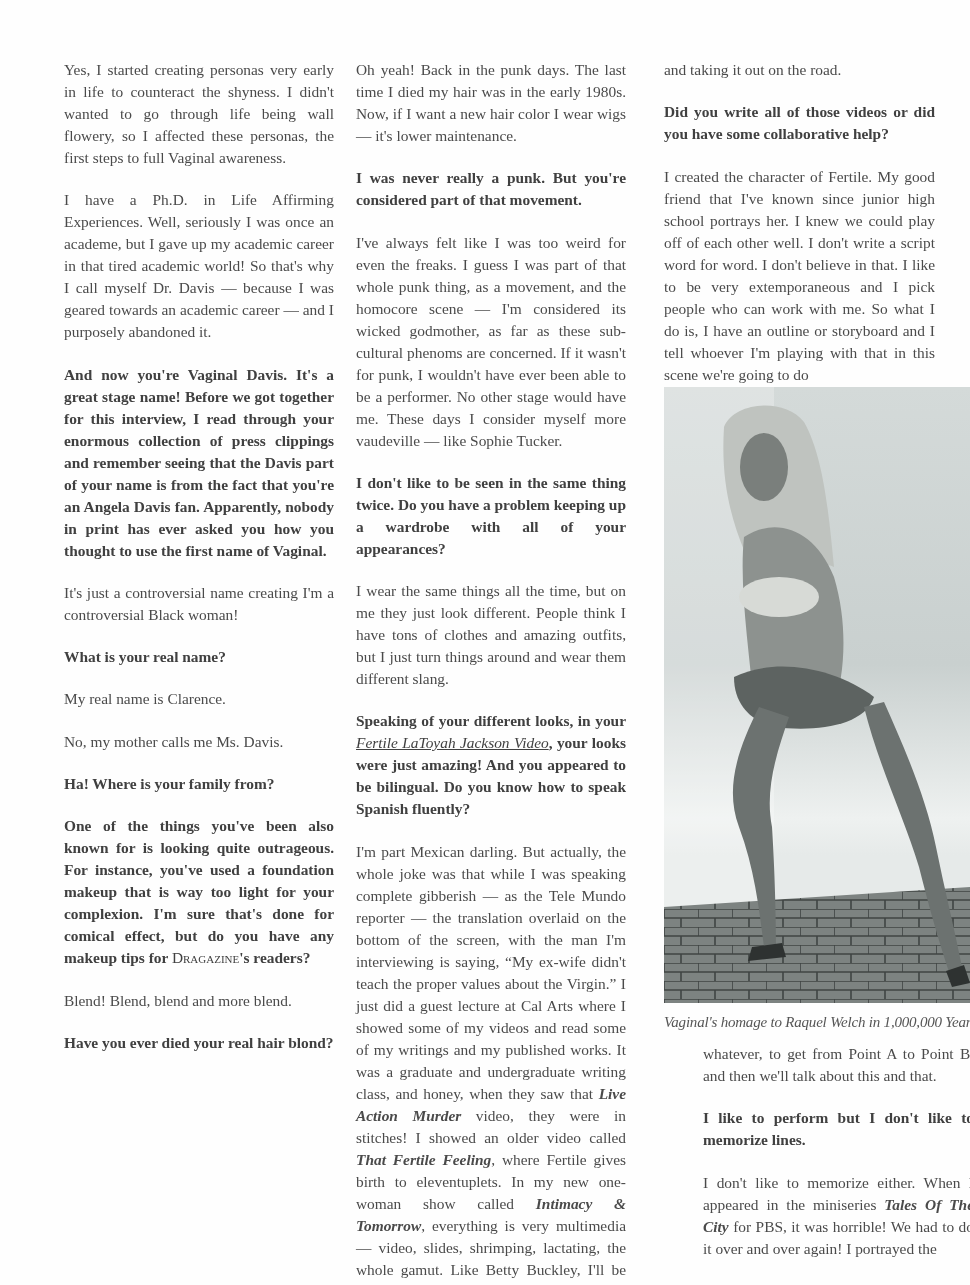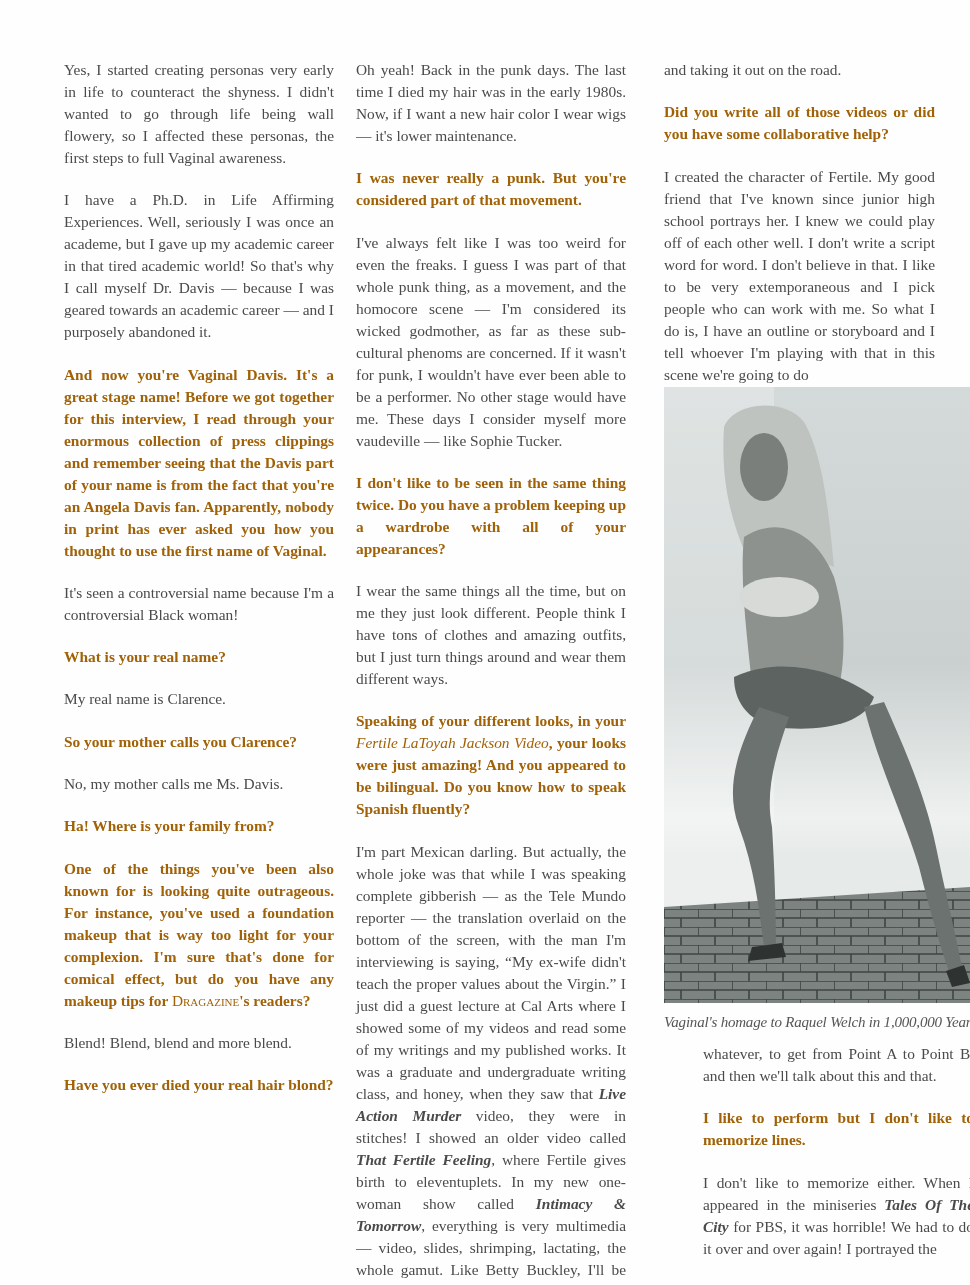--- a/index.html
+++ b/index.html
@@ -15,28 +15,28 @@
     top: 59px;
     width: 270px;
     font-size: 15.4px;
     line-height: 22px;
   }
   .col p {
     margin: 0 0 20.3px 0;
     text-align: justify;
     hyphens: manual;
   }
-  .col p.q { font-weight: bold; color: #a16207; }
+  .col p.q { font-weight: bold; color: #404040; }
   .col p.a { color: #4a4a4a; }
   #col1 { left: 64px; }
   #col2 { left: 356px; width: 270px; }
   #col3a { left: 664px; width: 271px; font-family: Liberation Serif, serif; }
   #col3b { left: 664px; top: 1043px; width: 271px; margin-left: 39px; }
   .sc { font-variant: small-caps; font-weight: normal; }
-  i, em { font-style: italic; }
+  i, em { font-style: italic; text-decoration: underline; }
   .bi { font-style: italic; font-weight: bold; }
 
   
   #photo {
     position: absolute;
     left: 664px; top: 387px;
     width: 306px; height: 616px;
     overflow: hidden;
     background: linear-gradient(180deg, #d9dedd 0%, #cdd3d2 30%, #e3e7e6 60%, #f2f4f3 74%, #8f9492 78%, #6f7573 100%);
   }
@@ -52,37 +52,36 @@
     letter-spacing: -0.2px;
   }
 </style>
 </head>
 <body>
 
 <div id="col1" class="col">
   <p class="a">Yes, I started creating personas very early in life to counteract the shyness. I didn't wanted to go through life being wall flowery, so I affected these personas, the first steps to full Vaginal awareness.</p>
   <p class="a">I have a Ph.D. in Life Affirming Experiences. Well, seriously I was once an academe, but I gave up my academic career in that tired academic world! So that's why I call myself Dr. Davis — because I was geared towards an academic career — and I purposely abandoned it.</p>
   <p class="q">And now you're Vaginal Davis. It's a great stage name! Before we got together for this interview, I read through your enormous collection of press clippings and remember seeing that the Davis part of your name is from the fact that you're an Angela Davis fan. Apparently, nobody in print has ever asked you how you thought to use the first name of Vaginal.</p>
-  <p class="a">It's seen a controversial name because I'm a controversial Black woman!</p>
+  <p class="a">It's just a controversial name creating I'm a controversial Black woman!</p>
   <p class="q">What is your real name?</p>
   <p class="a">My real name is Clarence.</p>
-  <p class="q">So your mother calls you Clarence?</p>
   <p class="a">No, my mother calls me Ms. Davis.</p>
   <p class="q">Ha! Where is your family from?</p>
   <p class="q"><span>One of the things you've been also known for is looking quite outrageous. For instance, you've used a foundation makeup that is way too light for your complexion. I'm sure that's done for comical effect, but do you have any makeup tips for </span><span class="sc">Dragazine</span><span>'s readers?</span></p>
   <p class="a">Blend! Blend, blend and more blend.</p>
   <p class="q">Have you ever died your real hair blond?</p>
 </div>
 
 <div id="col2" class="col">
   <p class="a">Oh yeah! Back in the punk days. The last time I died my hair was in the early 1980s. Now, if I want a new hair color I wear wigs — it's lower maintenance.</p>
   <p class="q">I was never really a punk. But you're considered part of that movement.</p>
   <p class="a">I've always felt like I was too weird for even the freaks. I guess I was part of that whole punk thing, as a movement, and the homocore scene — I'm considered its wicked godmother, as far as these sub­cultural phenoms are concerned. If it wasn't for punk, I wouldn't have ever been able to be a performer. No other stage would have me. These days I con­sider myself more vaudeville — like Sophie Tucker.</p>
   <p class="q">I don't like to be seen in the same thing twice. Do you have a problem keeping up a wardrobe with all of your appearances?</p>
-  <p class="a">I wear the same things all the time, but on me they just look different. People think I have tons of clothes and amazing outfits, but I just turn things around and wear them different ways.</p>
+  <p class="a">I wear the same things all the time, but on me they just look different. People think I have tons of clothes and amazing outfits, but I just turn things around and wear them different slang.</p>
   <p class="q"><span>Speaking of your different looks, in your </span><i style="font-weight:normal">Fertile LaToyah Jackson Video</i><span>, your looks were just amazing! And you appeared to be bilingual. Do you know how to speak Spanish fluently?</span></p>
   <p class="a"><span>I'm part Mexican darling. But actually, the whole joke was that while I was speaking complete gibberish — as the Tele Mundo reporter — the translation overlaid on the bottom of the screen, with the man I'm interviewing is saying, “My ex-wife didn't teach the proper val­ues about the Virgin.” I just did a guest lecture at Cal Arts where I showed some of my videos and read some of my writ­ings and my published works. It was a graduate and undergraduate writing class, and honey, when they saw that </span><span class="bi">Live Action Murder</span><span> video, they were in stitches! I showed an older video called </span><span class="bi">That Fertile Feeling</span><span>, where Fertile gives birth to eleventuplets. In my new one-woman show called </span><span class="bi">Intimacy &amp; Tomorrow</span><span>, everything is very multi­media — video, slides, shrimping, lactat­ing, the whole gamut. Like Betty Buckley, I'll be getting my act together</span></p>
 </div>
 
 <div id="col3a" class="col">
   <p class="a">and taking it out on the road.</p>
   <p class="q">Did you write all of those videos or did you have some collaborative help?</p>
   <p class="a">I created the character of Fertile. My good friend that I've known since junior high school portrays her. I knew we could play off of each other well. I don't write a script word for word. I don't believe in that. I like to be very extemporaneous and I pick people who can work with me. So what I do is, I have an outline or sto­ryboard and I tell whoever I'm playing with that in this scene we're going to do</p>
 </div>
 

